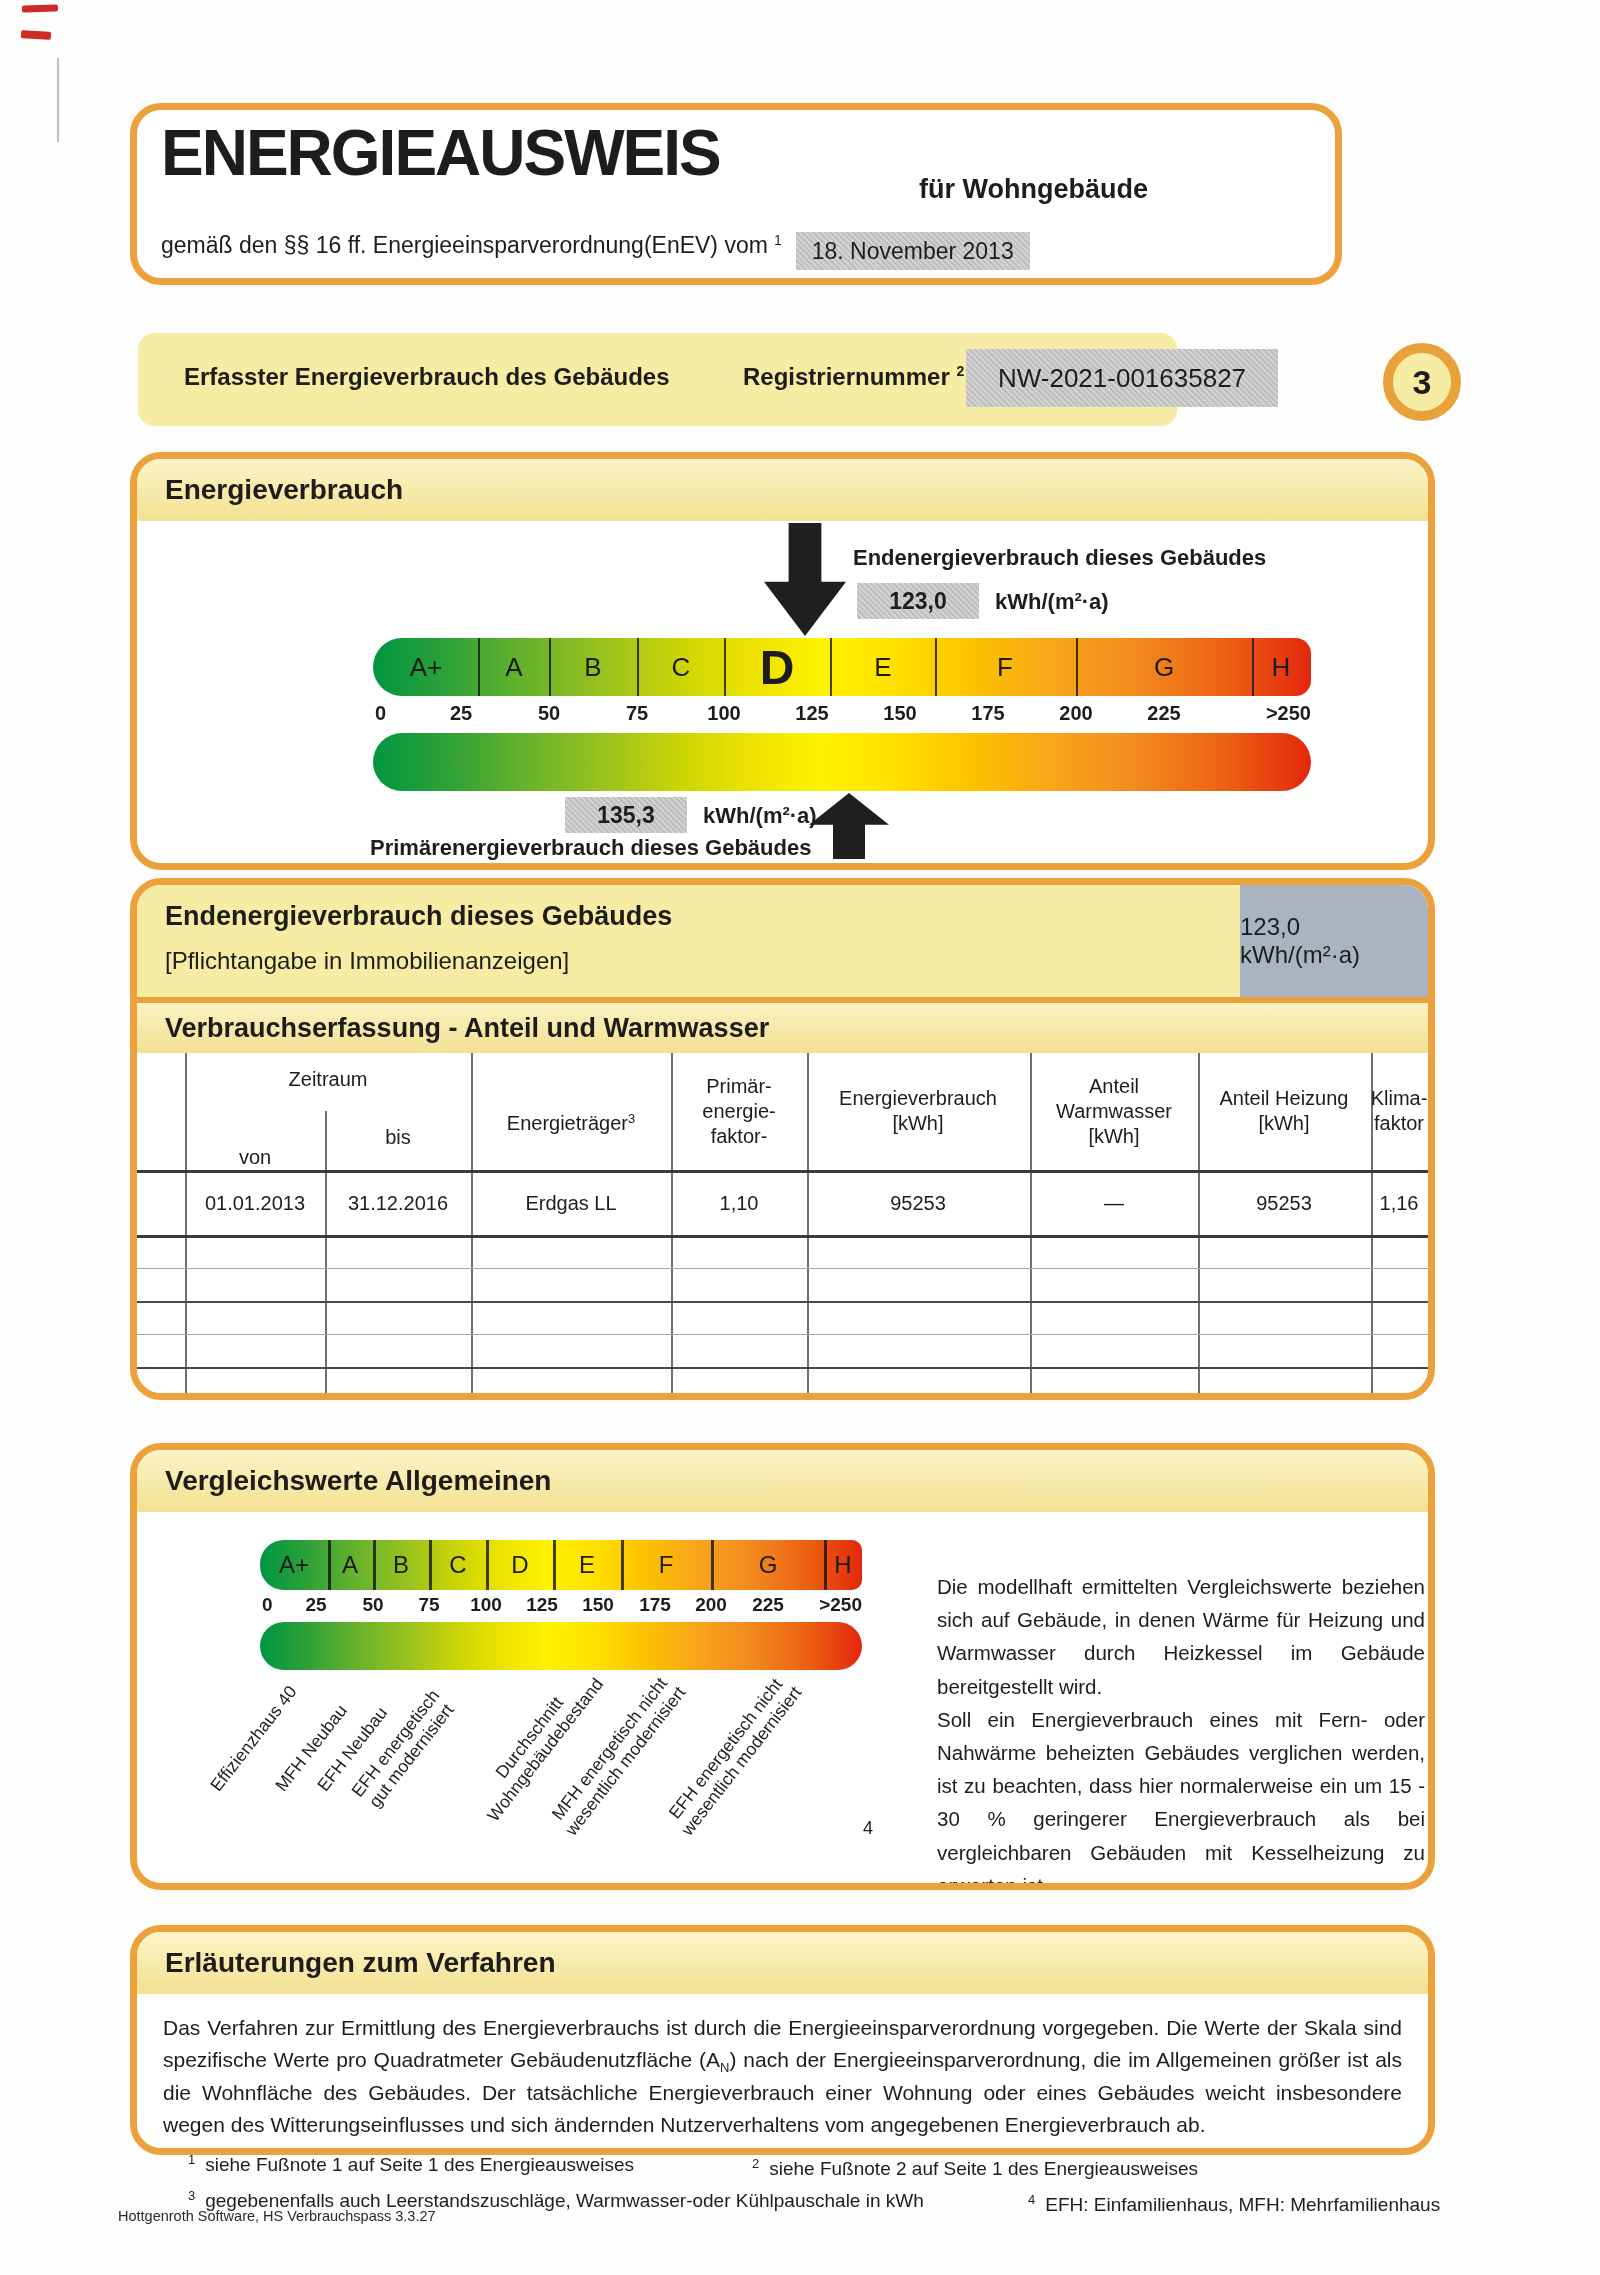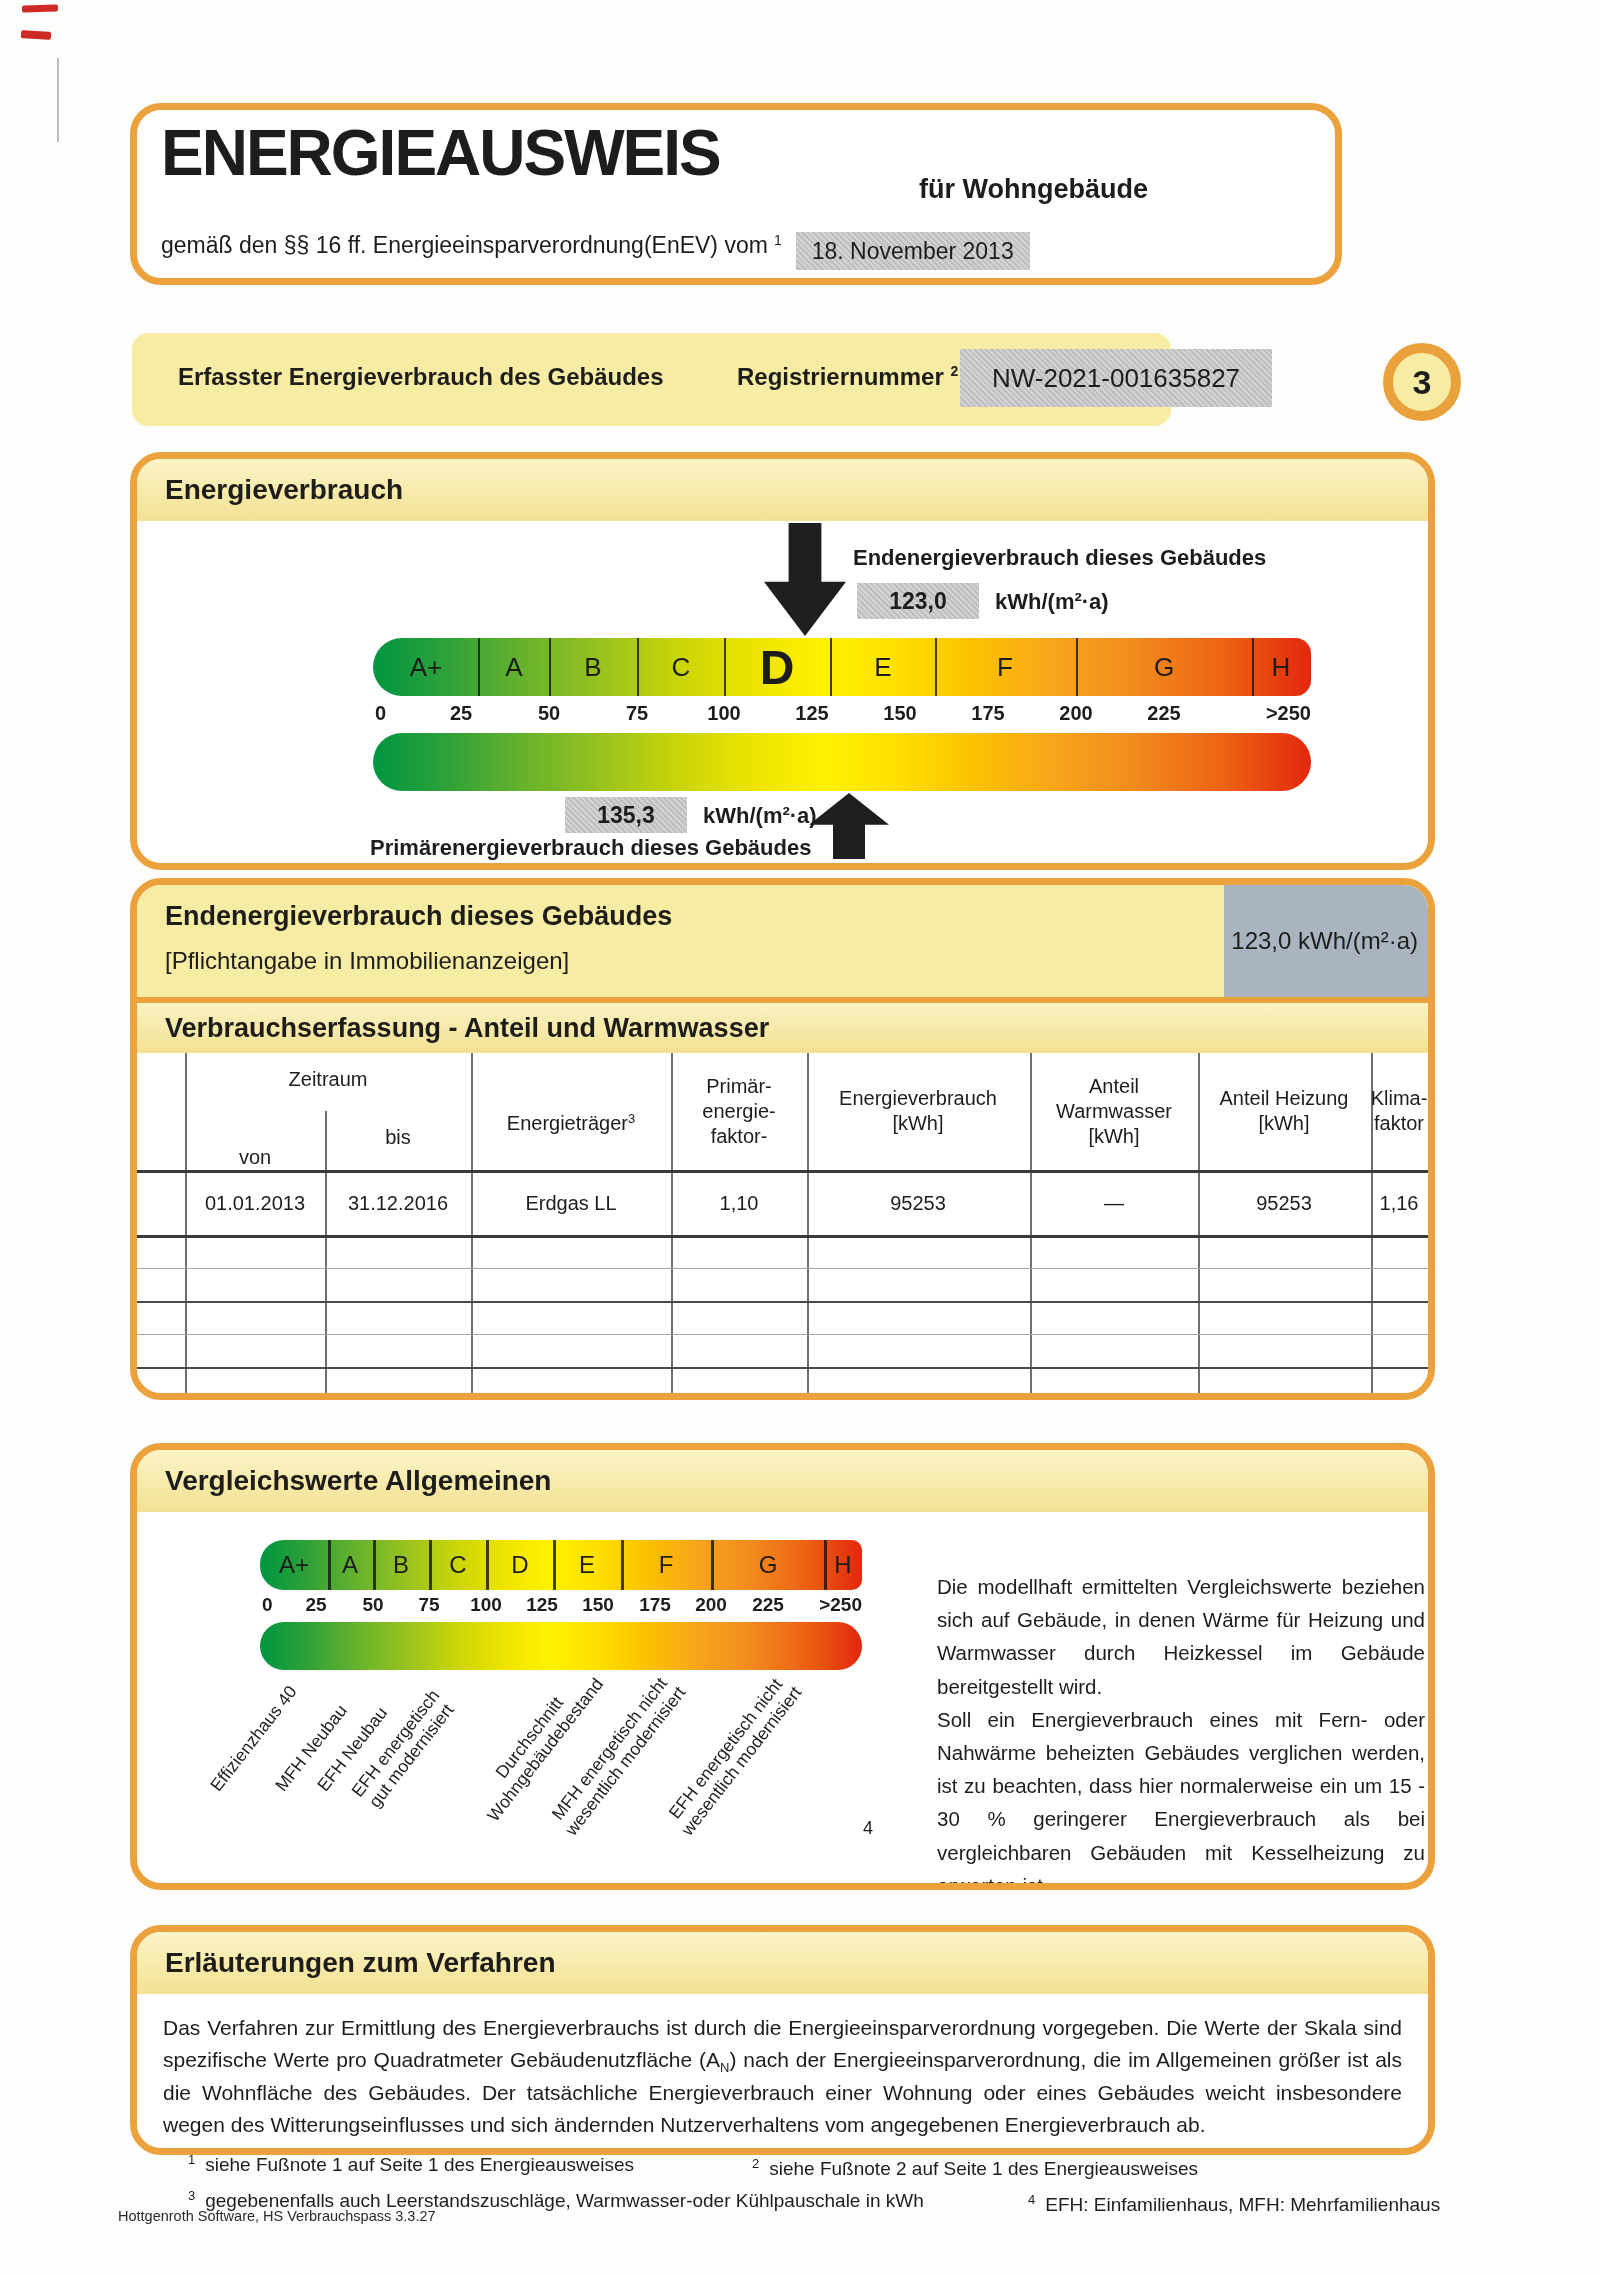--- a/index.html
+++ b/index.html
@@ -49,21 +49,21 @@
   .band .cls.hl{font-size:48px;font-weight:bold;}
   .tickrow{position:absolute;height:28px;}
   .tickrow span{position:absolute;top:0;transform:translateX(-50%);font-size:20px;font-weight:bold;}
   .tickrow span.first{transform:none;}
   .tickrow span.last{transform:none;right:0;}
 
   
   .band1{position:relative;height:112px;background:#F6ECA3;border-bottom:6px solid #E9A13C;}
   .band1-title{position:absolute;left:28px;top:16px;font-size:27px;font-weight:bold;}
   .band1-sub{position:absolute;left:28px;top:62px;font-size:24px;}
-  .band1-val{position:absolute;right:0;top:0;height:112px;width:204px;background:#A9B4C0;display:flex;align-items:center;justify-content:flex-end;padding-right:10px;box-sizing:border-box;font-size:24px;}
+  .band1-val{position:absolute;right:0;top:0;height:112px;width:188px;background:#A9B4C0;display:flex;align-items:center;justify-content:flex-end;padding-right:10px;box-sizing:border-box;font-size:24px;}
   .band2{height:50px;background:linear-gradient(180deg,#FAF3C2 0%,#F2E092 100%);display:flex;align-items:center;padding-left:28px;font-size:27px;font-weight:bold;}
   .vtable{position:relative;height:340px;background:#fff;}
   .vline{position:absolute;width:1.5px;background:#6f6f6f;}
   .hline{position:absolute;left:0;right:0;}
   .hcell{position:absolute;transform:translate(-50%,-50%);font-size:20px;text-align:center;white-space:pre-line;line-height:1.25;}
   .hcell sup{font-size:13px;}
   .dcell{position:absolute;transform:translate(-50%,-50%);font-size:20px;white-space:nowrap;}
 
   
   .cmp-body{position:relative;height:371px;}
@@ -96,21 +96,21 @@
   <div class="obox" style="left:130px;top:103px;width:1198px;height:168px;">
     <div class="hdr-title">ENERGIEAUSWEIS</div>
     <div class="hdr-for">für Wohngebäude</div>
     <div class="hdr-law">
       <span>gemäß den §§ 16 ff. Energieeinsparverordnung(EnEV) vom</span>
       <sup>1</sup>
       <span class="gray-chip date-chip">18. November 2013</span>
     </div>
   </div>
 
-  <div class="yellow-band" style="left:132px;top:333px;width:1039px;height:93px;">
+  <div class="yellow-band" style="left:138px;top:333px;width:1039px;height:93px;">
     <div class="reg-label">Erfasster Energieverbrauch des Gebäudes</div>
     <div class="reg-nlabel">
       <span>Registriernummer</span>
       <sup>2</sup>
     </div>
     <div class="gray-chip reg-chip">NW-2021-001635827</div>
   </div>
   <div class="page-circle">3</div>
 
   <div class="obox" style="left:130px;top:452px;width:1291px;height:404px;">

